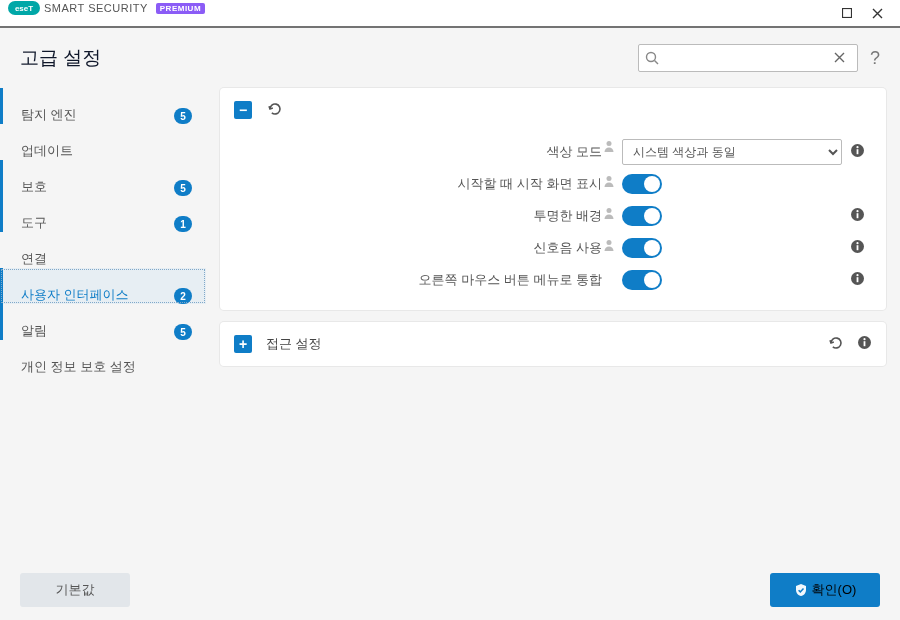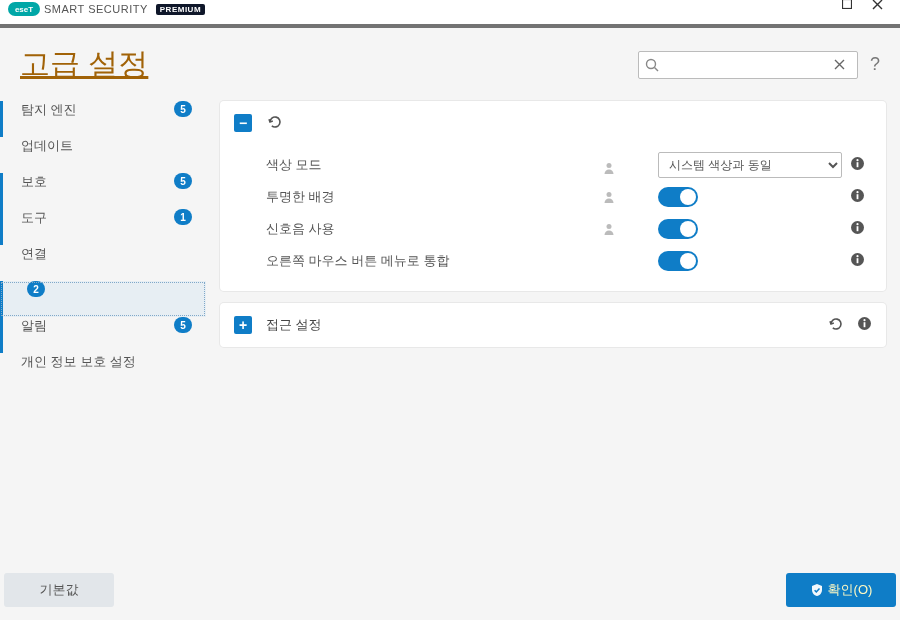--- a/index.html
+++ b/index.html
@@ -1,73 +1,73 @@
 <!DOCTYPE html>
 <html><head>
 <meta charset="utf-8">
 <style>
   * { box-sizing: border-box; margin: 0; padding: 0; font-family: "Segoe UI", "Malgun Gothic", sans-serif; }
   body { width: 900px; height: 620px; background: #f5f5f5; overflow: hidden; position: relative; }
 
   
-  .titlebar { height: 28px; background: #fff; display: flex; align-items: flex-end; padding: 8px 8px; border-bottom: 4px solid #737373; }
+  .titlebar { height: 28px; background: #fff; display: flex; align-items: flex-start; padding: 1px 8px; border-bottom: 2px solid #737373; }
   .titlebar-logo { display: flex; align-items: center; gap: 4px; font-size: 11px; font-weight: 600; color: #444; }
   .eset-badge { display:inline-flex; align-items:center; }
   .title-text { letter-spacing: 0.5px; font-weight: 400; color:#555;}
-  .title-premium { background:#0f172a; color:#fff; font-size:8px; padding:1px 4px; border-radius:2px; margin-left:4px; letter-spacing:0.5px;}
+  .title-premium { background:#8b5cf6; color:#fff; font-size:8px; padding:1px 4px; border-radius:2px; margin-left:4px; letter-spacing:0.5px;}
   .titlebar-spacer { flex: 1; }
   .titlebar-btn { width: 30px; height: 24px; display: flex; align-items: center; justify-content: center; cursor: pointer; color:#333; }
 
   
   .header { display: flex; align-items: center; padding: 16px 20px 12px 20px; }
-  .page-title { font-size: 30px; font-weight: 400; color: #a16207; flex: 1; text-decoration: underline; }
+  .page-title { font-size: 19px; font-weight: 400; color: #0f172a; flex: 1; }
   .search-wrap { display: flex; align-items: center; border: 1px solid #bbb; background: #fff; height: 28px; width: 220px; border-radius: 2px; }
   .search-wrap svg { margin: 0 6px; }
   .search-input { flex: 1; border: none; outline: none; font-size: 12px; height: 100%; background: transparent; }
   .search-clear { cursor: pointer; padding:0 6px; color:#666; }
   .help-btn { font-size: 18px; color: #777; margin-left: 12px; cursor: pointer; }
 
   
   .main { display: flex; height: calc(620px - 28px - 58px - 60px); }
 
   
   .sidebar { width: 206px; padding: 4px 0 0 0; }
-  .sidebar-item { display: flex; align-items: flex-start; height: 36px; padding: 0 14px 0 18px; font-size: 13px; color: #555; cursor: pointer; border-left: 3px solid transparent; }
+  .sidebar-item { display: flex; align-items: flex-end; height: 36px; padding: 0 14px 0 18px; font-size: 13px; color: #555; cursor: pointer; border-left: 3px solid transparent; }
   .sidebar-item.active { color: #0f7dc7; border-left-color: #0f7dc7; background:#e7eef3; outline:1px dotted #80a8c9; outline-offset:-2px;}
   .sidebar-item.marked { border-left-color: #0f7dc7; }
   .sidebar-label { flex: 1; }
   .badge { min-width: 18px; height: 16px; border-radius: 8px; background: #0f7dc7; color: #fff; font-size: 10px; display: inline-flex; align-items: center; justify-content: center; padding: 0 5px; margin-left: 6px; font-weight:600;}
 
   
   .content { flex: 1; padding: 4px 14px 0 14px; }
   .panel { background: #fff; border-radius: 4px; margin-bottom: 12px; box-shadow: 0 0 0 1px #e8e8e8; }
   .panel-header { display: flex; align-items: center; height: 44px; padding: 0 14px; font-size: 13px; color: #444; }
   .expander { width: 18px; height: 18px; background: #0f7dc7; color: #fff; display: flex; align-items: center; justify-content: center; font-size: 14px; font-weight: 700; margin-right: 14px; cursor: pointer; border-radius:2px; line-height:1;}
   .panel-title { flex: 1; }
   .panel-actions { display:flex; align-items:center; gap:12px; }
   .undo-icon { cursor:pointer; color:#555; }
   .info-icon { cursor:pointer; color:#555; }
 
   .panel-body { padding: 4px 14px 14px 46px; }
   .row { display: flex; align-items: center; height: 32px; font-size: 13px; color: #555; }
-  .row-label { flex: 1; }
-  .row-ctrl { width: 240px; display: flex; align-items: flex-end; gap: 36px; }
+  .row-label { flex: 1; text-align: right; }
+  .row-ctrl { width: 240px; display: flex; align-items: flex-start; }
   .row-info { width: 30px; display:flex; justify-content:center; }
   .person-icon { color:#bbb; margin-right:6px; }
 
   select.combo { flex:1; height: 26px; border: 1px solid #bbb; background: #fff; font-size: 12px; color: #555; padding: 0 6px; border-radius:2px;}
 
   .toggle { position: relative; width: 40px; height: 20px; background: #0f7dc7; border-radius: 10px; cursor: pointer; }
   .toggle::after { content: ""; position: absolute; width: 16px; height: 16px; background: #fff; border-radius: 50%; top: 2px; right: 2px; }
 
   
-  .footer { position: absolute; bottom: 0; left: 0; right: 0; height: 60px; display: flex; align-items: center; padding: 0 4px; }
+  .footer { position: absolute; bottom: 0; left: 0; right: 0; height: 60px; display: flex; align-items: center; padding: 0 20px; }
   .btn { height: 34px; min-width: 110px; border: none; border-radius: 3px; font-size: 13px; cursor: pointer; display:inline-flex; align-items:center; justify-content:center; gap:4px;}
   .btn-default { background: #e2e6ea; color: #555; }
-  .btn-primary { background: #0f7dc7; color: #fef9c3; }
+  .btn-primary { background: #0f7dc7; color: #000000; }
   .footer-spacer { flex: 1; }
   .footer .btn + .btn { margin-left: 14px; }
 </style>
 </head>
 <body>
 
 <div class="titlebar">
   <div class="titlebar-logo">
     <span class="eset-badge">
       <svg width="32" height="14" viewBox="0 0 32 14">
@@ -123,20 +123,21 @@
       <span class="badge">5</span>
     </div>
     <div class="sidebar-item marked">
       <span class="sidebar-label">도구</span>
       <span class="badge">1</span>
     </div>
     <div class="sidebar-item">
       <span class="sidebar-label">연결</span>
     </div>
     <div class="sidebar-item marked active">
+      <span class="sidebar-label">사용자 인터페이스</span>
       <span class="badge">2</span>
     </div>
     <div class="sidebar-item marked">
       <span class="sidebar-label">알림</span>
       <span class="badge">5</span>
     </div>
     <div class="sidebar-item">
       <span class="sidebar-label">개인 정보 보호 설정</span>
     </div>
   </div>
@@ -174,20 +175,33 @@
             <span class="info-icon">
               <svg width="15" height="15" viewBox="0 0 15 15">
                   <circle cx="7.5" cy="7.5" r="6.5" fill="#555"></circle>
                   <rect x="6.6" y="6.2" width="1.8" height="5" fill="#fff"></rect>
                   <circle cx="7.5" cy="4.2" r="1.1" fill="#fff"></circle>
                 </svg>
             </span>
           </div>
         </div>
 
+        <div class="row">
+          <div class="row-label">시작할 때 시작 화면 표시</div>
+          <div class="row-ctrl">
+            <span class="person-icon">
+              <svg width="14" height="14" viewBox="0 0 14 14">
+                  <circle cx="7" cy="4.5" r="2.5" fill="#bbb"></circle>
+                  <path d="M2.5 13c0-2.6 2-4.5 4.5-4.5s4.5 1.9 4.5 4.5" fill="#bbb"></path>
+                </svg>
+            </span>
+            <div class="toggle"></div>
+          </div>
+          <div class="row-info"></div>
+        </div>
 
         <div class="row">
           <div class="row-label">투명한 배경</div>
           <div class="row-ctrl">
             <span class="person-icon">
               <svg width="14" height="14" viewBox="0 0 14 14">
                   <circle cx="7" cy="4.5" r="2.5" fill="#bbb"></circle>
                   <path d="M2.5 13c0-2.6 2-4.5 4.5-4.5s4.5 1.9 4.5 4.5" fill="#bbb"></path>
                 </svg>
             </span>

